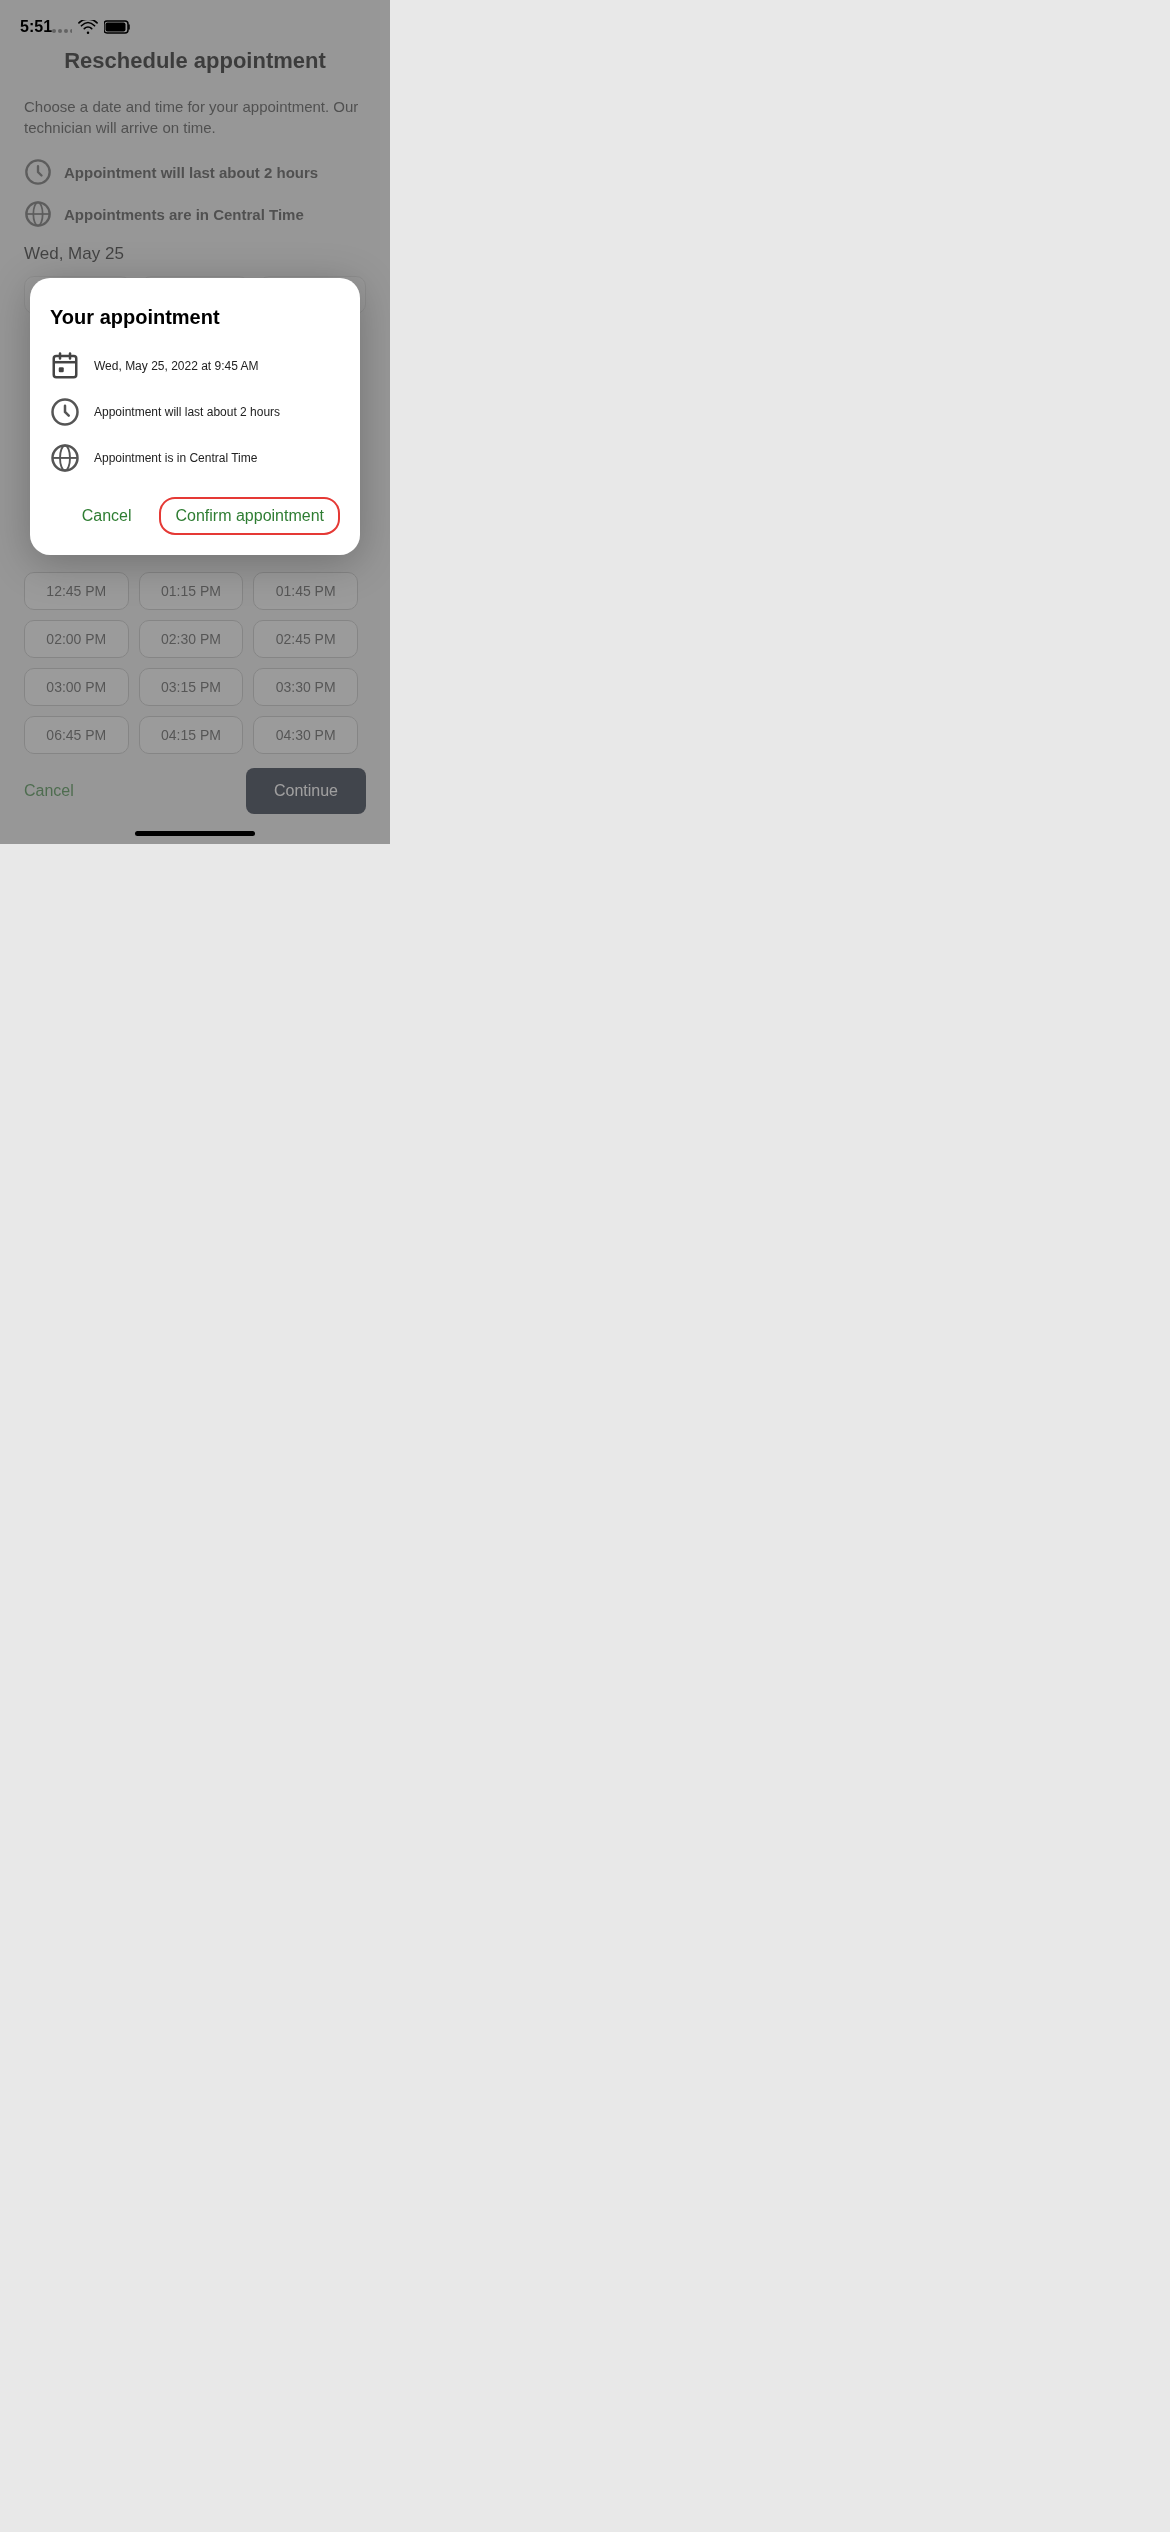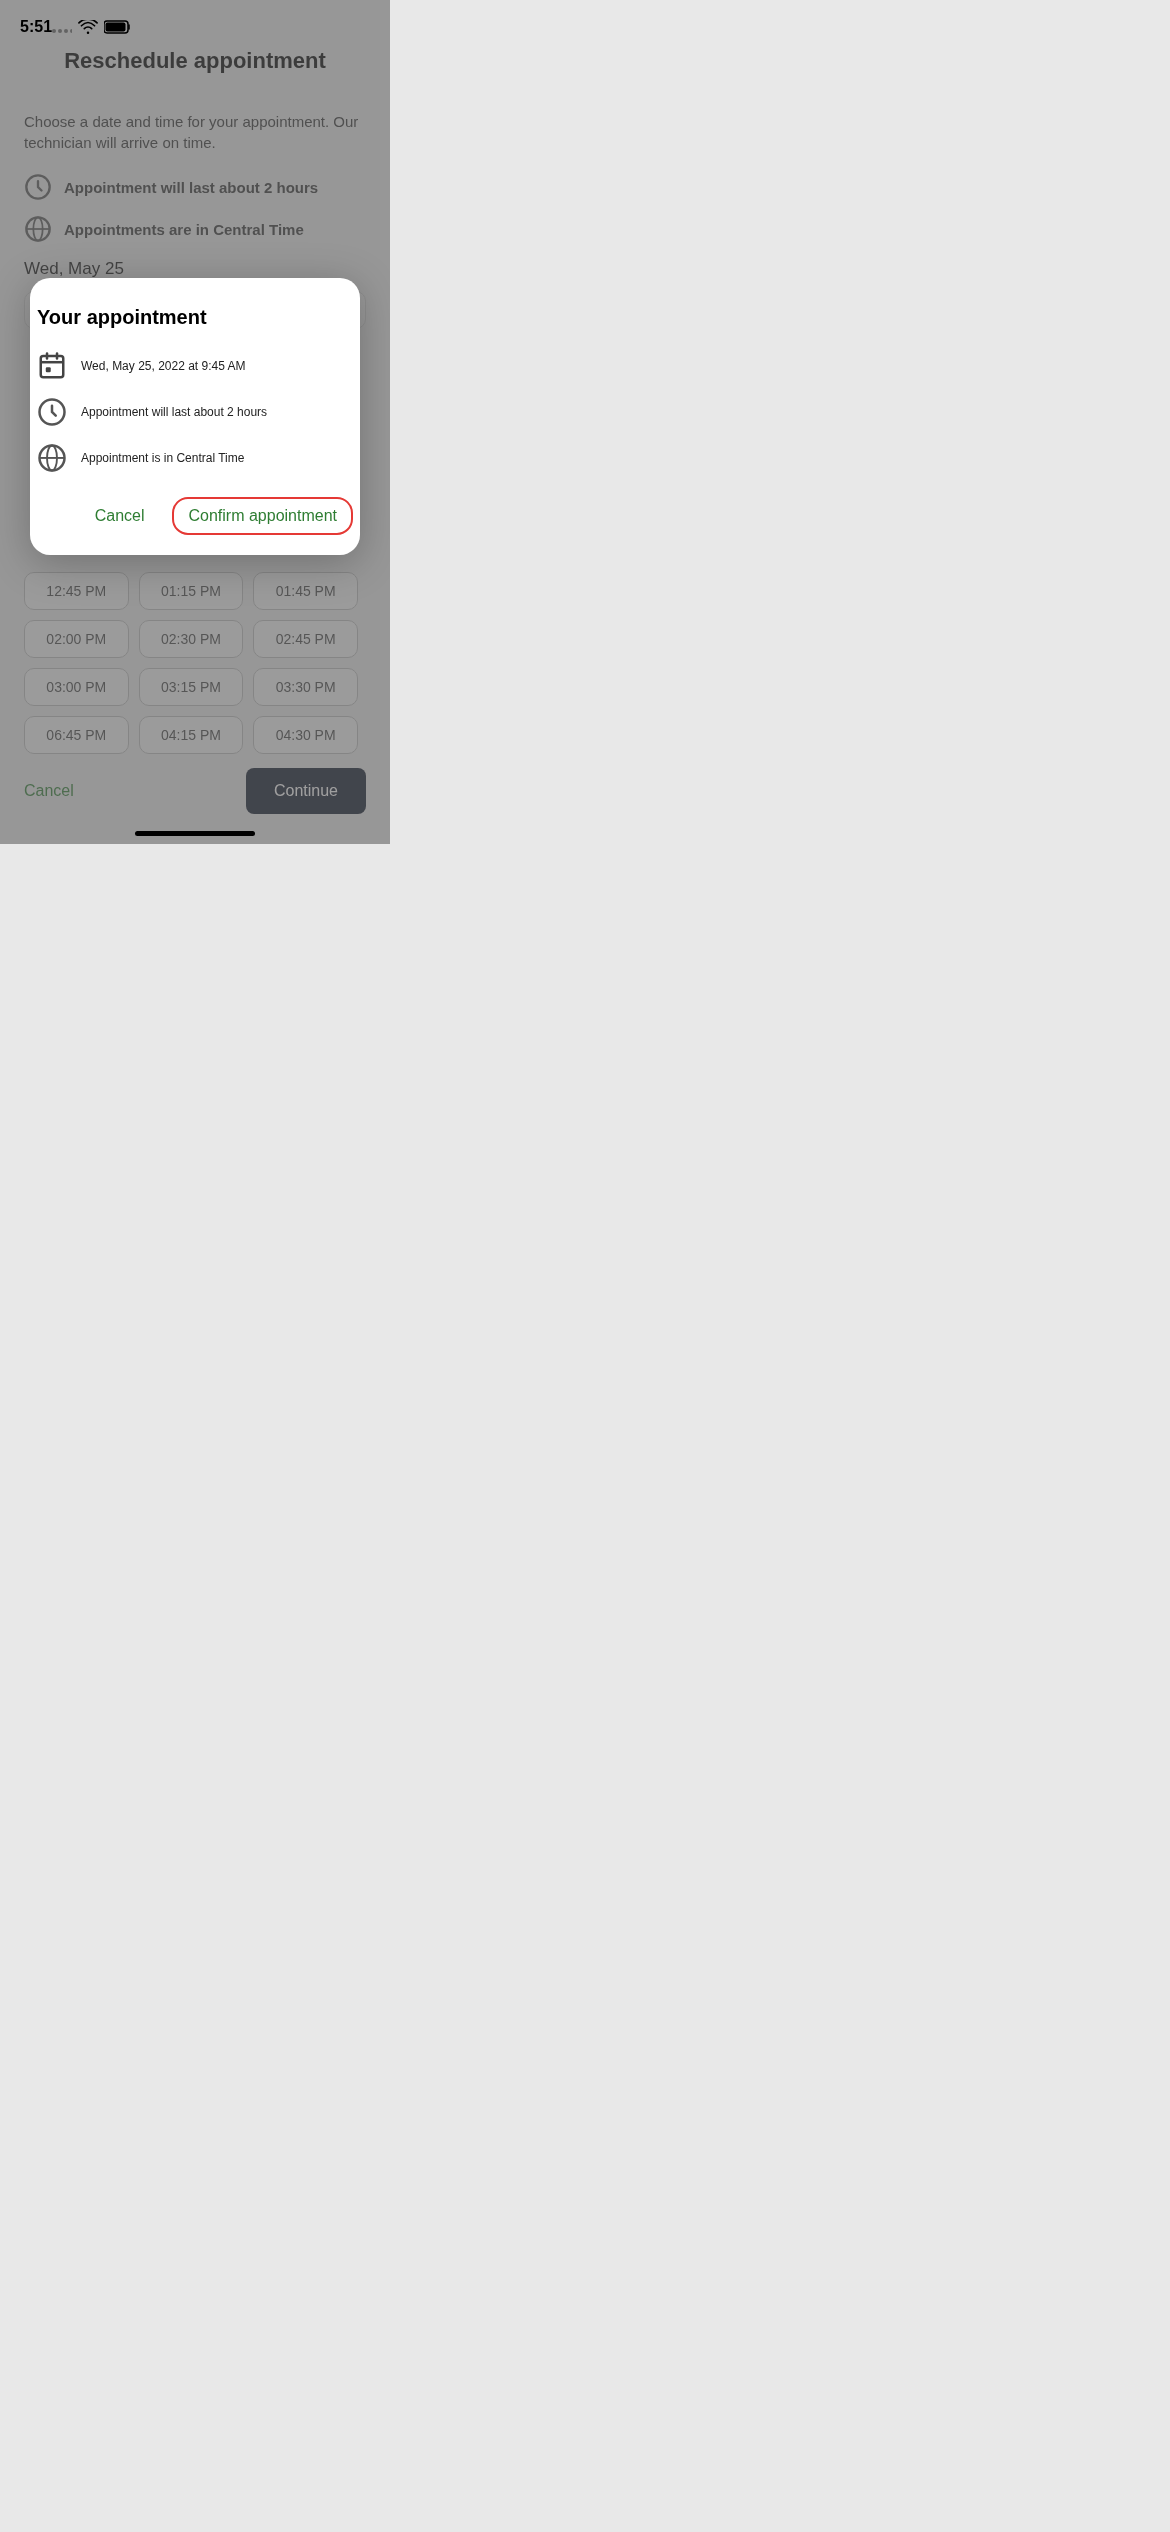--- a/index.html
+++ b/index.html
@@ -38,21 +38,21 @@
     .bg-page {
       padding: 0 24px;
       opacity: 0.6;
     }
 
     .page-title {
       font-size: 22px;
       font-weight: 700;
       text-align: center;
       color: #000;
-      margin-bottom: 37px;
+      margin-bottom: 22px;
     }
 
     .page-subtitle {
       font-size: 15px;
       color: #333;
       line-height: 1.4;
       margin-bottom: 20px;
     }
 
     .info-row {
@@ -149,21 +149,21 @@
 
     
     .dialog {
       position: absolute;
       top: 50%;
       left: 50%;
       transform: translate(-50%, -52%);
       background: #fff;
       border-radius: 20px;
       width: 330px;
-      padding: 28px 7px 20px;
+      padding: 28px 20px 20px;
       box-shadow: 0 8px 40px rgba(0,0,0,0.25);
     }
 
     .dialog-title {
       font-size: 20px;
       font-weight: 700;
       color: #000;
       margin-bottom: 22px;
     }
 

